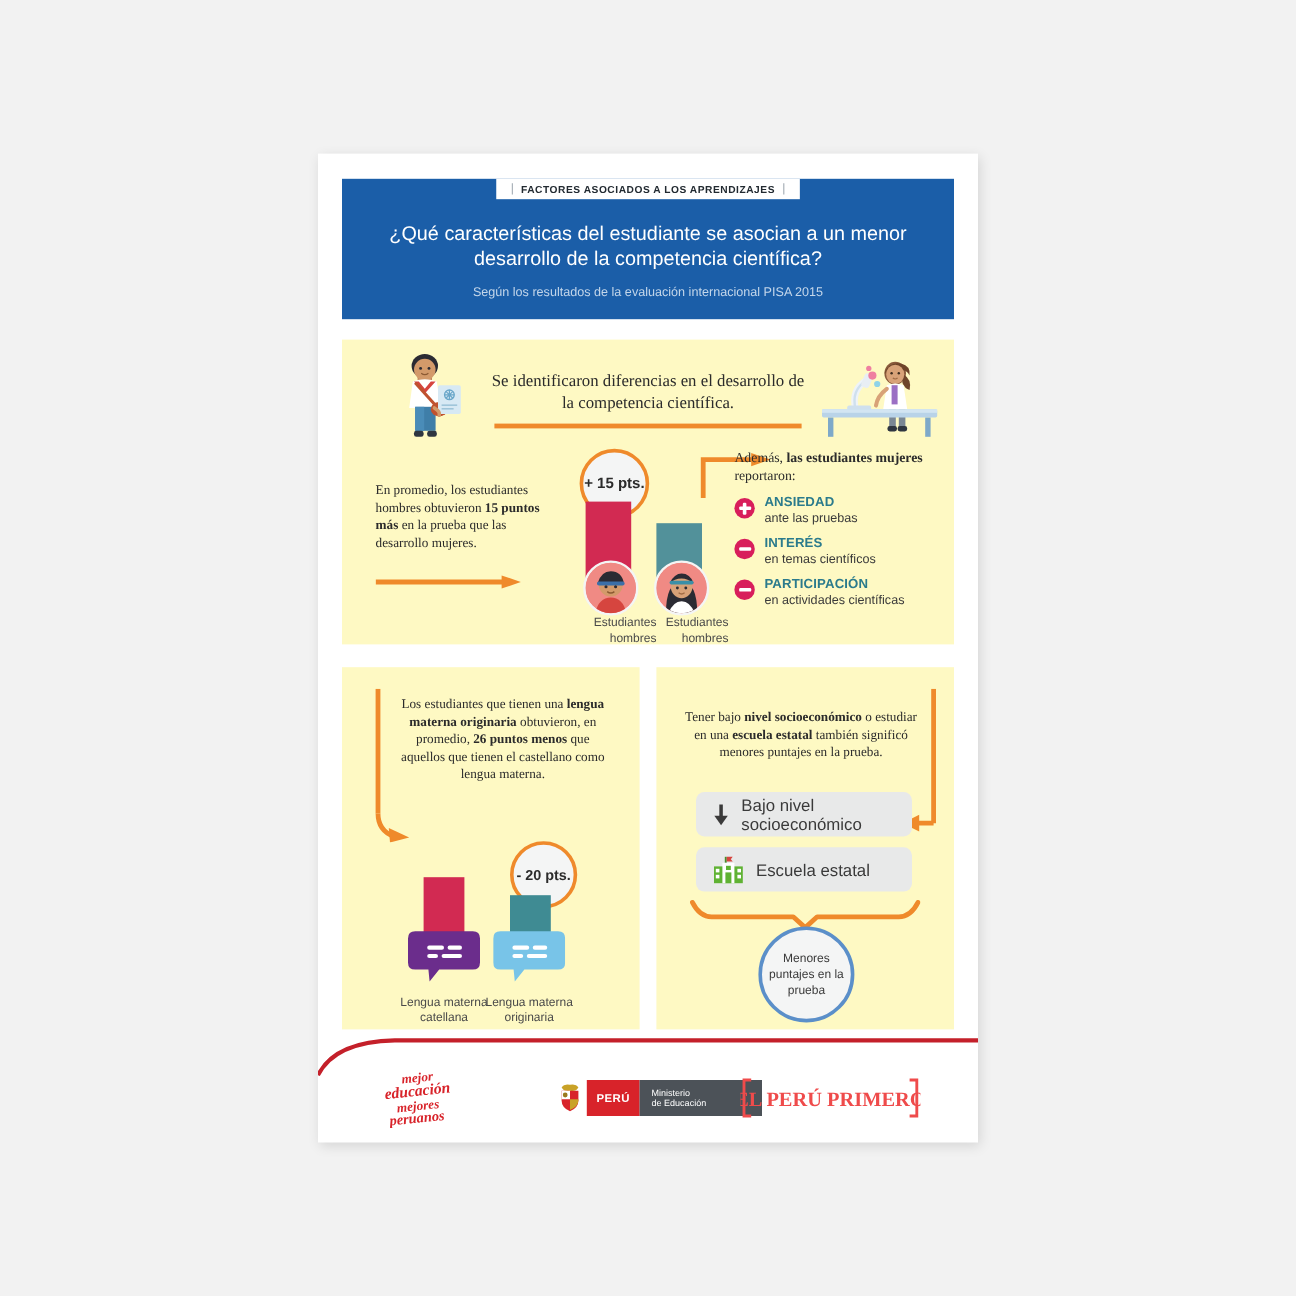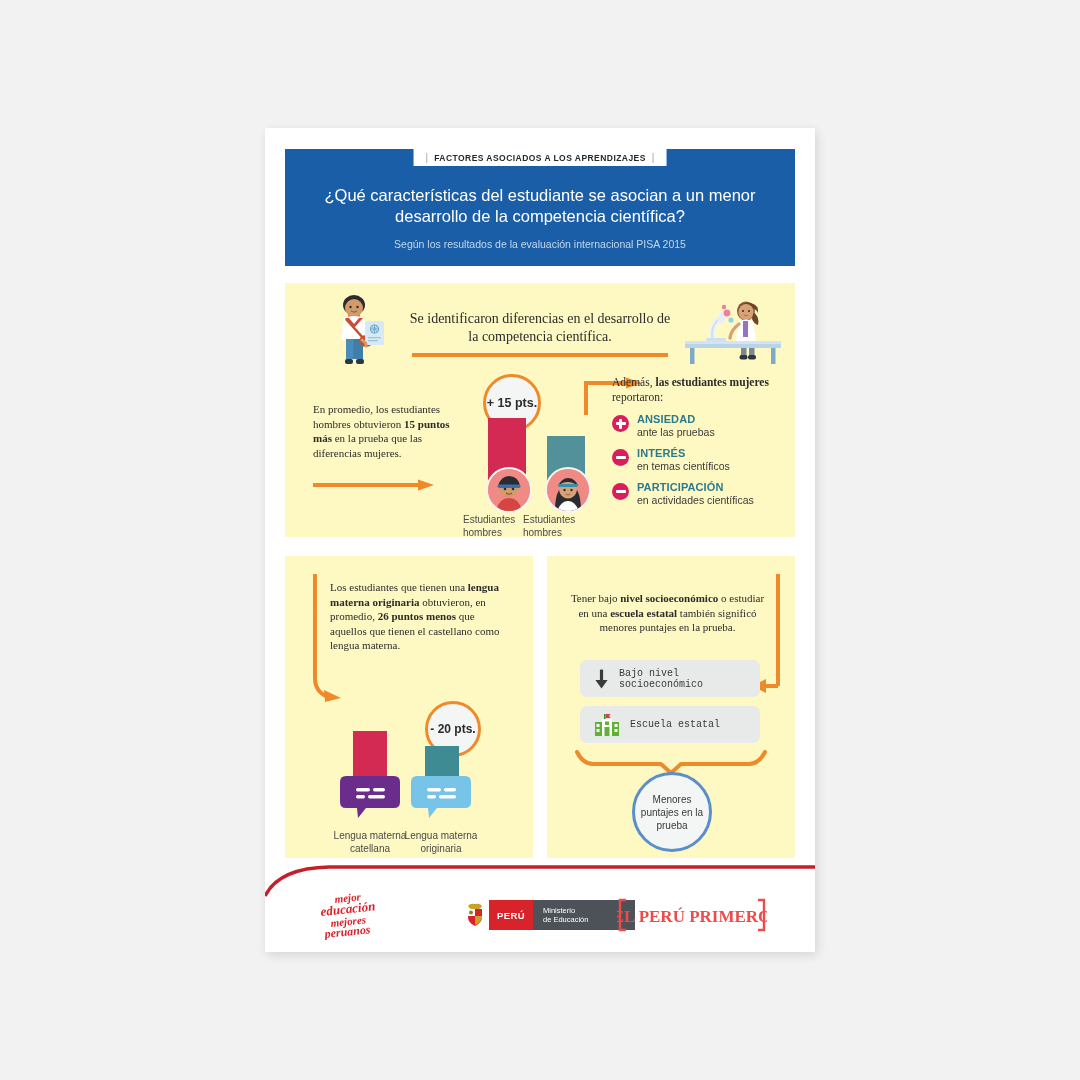--- a/index.html
+++ b/index.html
@@ -100,21 +100,21 @@
     background:#52919a;
   }
   .face{
     position:absolute;width:42px;height:42px;border-radius:50%;
     border:2.5px solid #f4f5f5;overflow:hidden;
   }
   .face-men{left:201px;top:184px;background:#f08a84;}
   .face-wom{left:260px;top:184px;background:#f08a84;}
 
   .blabel{
-    position:absolute;text-align:left;color:#4a4a4a;
+    position:absolute;text-align:right;color:#4a4a4a;
     font-family:"Liberation Sans",sans-serif;font-size:10px;line-height:12.5px;
   }
   .blabel-men{left:178px;top:231px;width:84px;}
   .blabel-wom{left:238px;top:231px;width:84px;}
 
   .arrow-elbow{position:absolute;left:296px;top:92px;width:62px;height:42px;}
 
   .rtitle{
     position:absolute;left:327px;top:92px;width:168px;
     color:#2b2b2b;font-size:11.5px;line-height:14.5px;
@@ -139,21 +139,21 @@
     font-size:11px;color:#2b7b8c;letter-spacing:.1px;
   }
   .bitem .sb{
     display:block;font-family:"Liberation Sans",sans-serif;
     font-size:10.5px;color:#3a3a3a;
   }
 
   
   .bl-text{
     position:absolute;left:45px;top:24px;width:178px;
-    color:#2b2b2b;font-size:11px;line-height:14.5px;
+    color:#2b2b2b;font-size:11px;line-height:14.5px;text-align:center;
   }
   .bl-text b{font-weight:bold;}
   .bl-bracket{position:absolute;left:26px;top:18px;width:34px;height:128px;}
 
   .badge26{
     position:absolute;left:140px;top:145px;width:50px;height:50px;
     border:3px solid #ef8a2b;border-radius:50%;background:#f4f5f5;
     display:flex;align-items:center;justify-content:center;
     font-family:"Liberation Sans",sans-serif;font-weight:bold;font-size:12px;color:#2b2b2b;
   }
@@ -179,21 +179,21 @@
   .br-arrow{position:absolute;left:205px;top:18px;width:32px;height:122px;}
 
   .pill{
     position:absolute;left:33px;width:180px;height:37px;
     background:#e8e9e9;border-radius:7px;
     display:flex;align-items:center;gap:10px;padding-left:14px;box-sizing:border-box;
   }
   .pill-ses{top:104px;}
   .pill-esc{top:150px;}
   .pill .plabel{
-    font-family:Liberation Mono, monospace;font-size:10px;color:#3a3a3a;
+    font-family:Liberation Sans, sans-serif;font-size:14px;color:#3a3a3a;
   }
   .bracket-down{position:absolute;left:28px;top:194px;width:192px;height:26px;}
 
   .circle-blue{
     position:absolute;left:85px;top:216px;width:74px;height:74px;
     border:3px solid #5b8fc9;border-radius:50%;background:#f4f5f5;
     display:flex;align-items:center;justify-content:center;text-align:center;
     font-family:"Liberation Sans",sans-serif;font-size:10px;line-height:13px;color:#3a3a3a;
   }
 
@@ -288,21 +288,21 @@
         <circle cx="48" cy="23" r="2.6" fill="#8fd3e8"></circle>
         <circle cx="41" cy="10" r="2.2" fill="#ef7fa0"></circle>
 
         <rect x="2" y="44" width="96" height="7" rx="1.5" fill="#b9d3e8"></rect>
         <rect x="2" y="44" width="96" height="3" fill="#d3e5f2"></rect>
         <rect x="7" y="51" width="4.5" height="16" fill="#7ea9c9"></rect>
         <rect x="88" y="51" width="4.5" height="16" fill="#7ea9c9"></rect>
       </svg>
 
       <div class="lefttext">
-        <span>En promedio, los estudiantes hombres obtuvieron </span><b>15 puntos más</b><span> en la prueba que las diferencias mujeres.</span>
+        <span>En promedio, los estudiantes hombres obtuvieron </span><b>15 puntos más</b><span> en la prueba que las desarrollo mujeres.</span>
       </div>
 
       <svg class="arrow-left" viewBox="0 0 124 12">
         <path d="M0 6 H108" stroke="#ef8a2b" stroke-width="4" fill="none"></path>
         <path d="M105 0.5 L121 6 L105 11.5 Z" fill="#ef8a2b"></path>
       </svg>
 
       <div class="badge15">+ 15 pts.</div>
 
       <div class="bar-men"></div>

